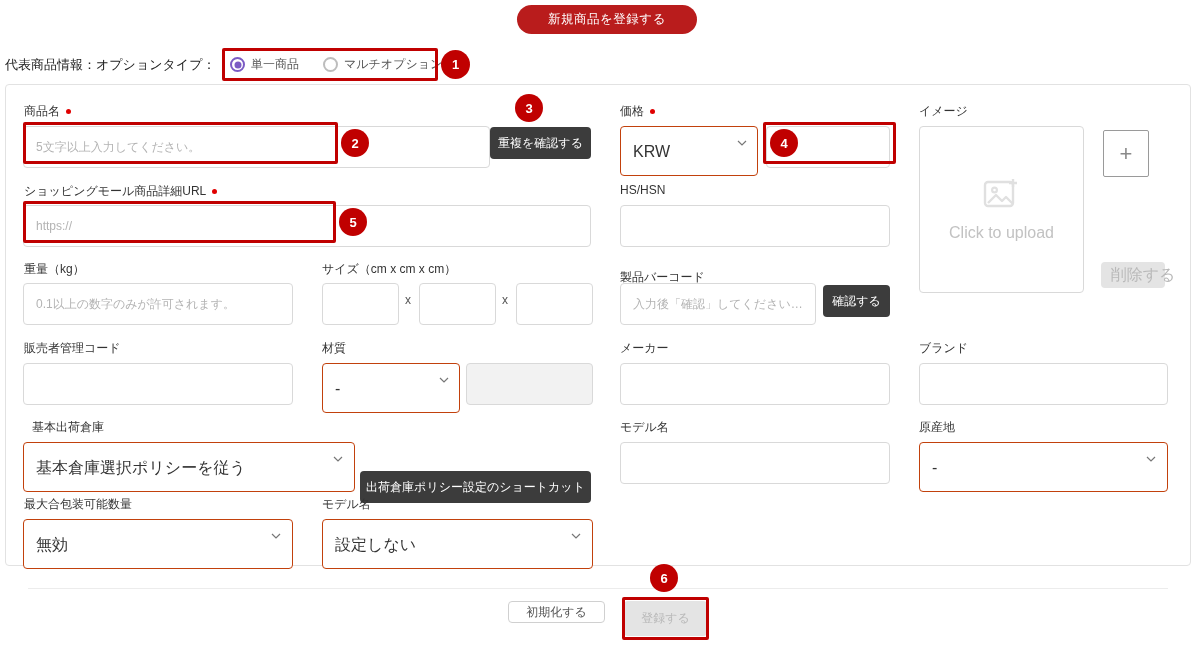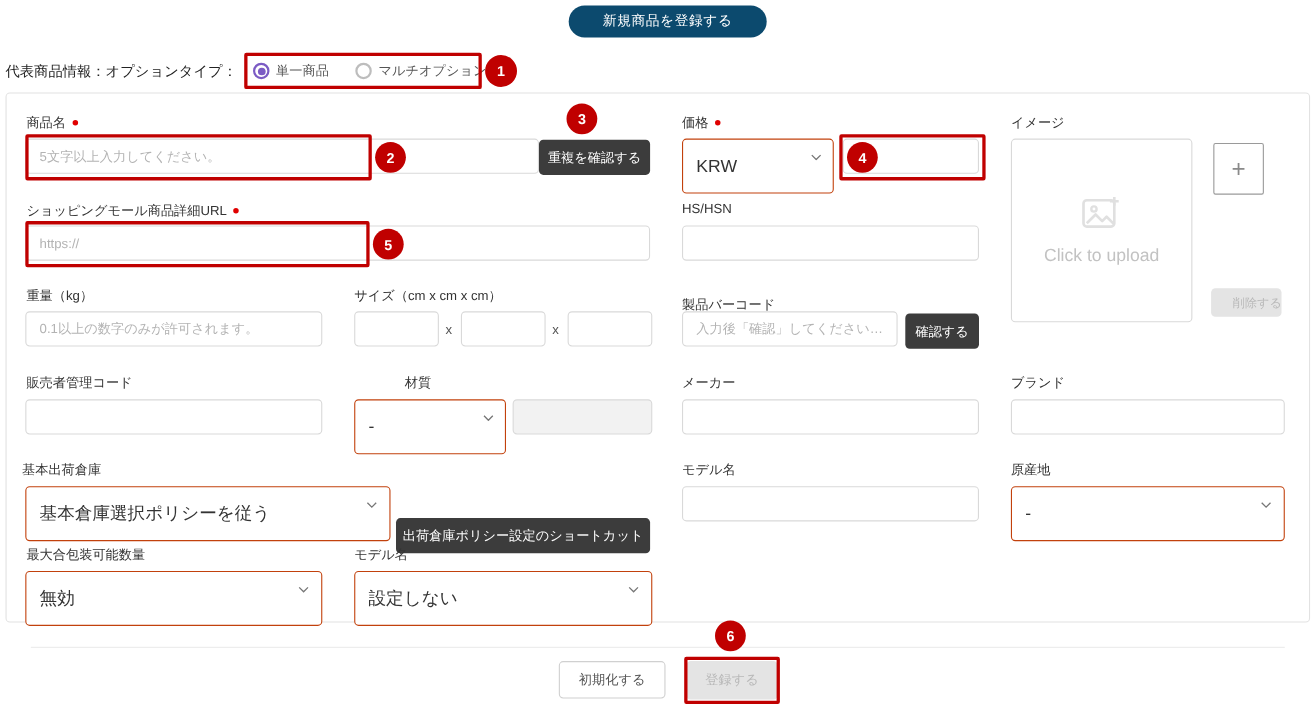--- a/index.html
+++ b/index.html
@@ -9,21 +9,21 @@
     background:#ffffff;
     font-family:"Liberation Sans","DejaVu Sans",sans-serif;
     font-size:13px; color:#222;
     overflow:hidden;
   }
   .abs { position:absolute; }
 
   
   .topbtn{
     left:517px; top:5px; width:180px; height:29px;
-    background:#0c4a6e; color:#fff; border:none; border-radius:15px;
+    background:#b91c1c; color:#fff; border:none; border-radius:15px;
     font-size:12.5px; font-family:inherit; letter-spacing:.5px;
     display:flex; align-items:center; justify-content:center;
     cursor:pointer;
   }
 
   
   .opt-label{ left:5px; top:56px; font-size:13px; color:#222; white-space:nowrap; }
   .opt-group{ left:222px; top:48px; width:216px; height:33px;
               display:flex; align-items:center; gap:24px; padding-left:8px; }
   .radio{ display:flex; align-items:center; gap:6px; cursor:pointer; }
@@ -42,41 +42,41 @@
   }
   .divider{ left:28px; top:588px; width:1140px; height:1px; background:#ececec; }
 
   
   .lbl{ font-size:12px; color:#333; white-space:nowrap; }
   .req{ display:inline-block; width:5px; height:5px; border-radius:50%;
         background:#e00000; margin-left:6px; vertical-align:middle; }
   .inp{
     border:1px solid #d9d9d9; border-radius:4px; background:#fff;
     font-family:inherit; font-size:12px; color:#b91c1c;
-    padding:0 12px; height:32px; outline:none;
+    padding:0 12px; height:42px; outline:none;
   }
   .inp::placeholder{ color:#b3b3b3; }
   .inp[disabled]{ background:#f2f2f2; }
   .sel{
     border:1px solid #c2410c; border-radius:4px; background:#fff;
     font-family:inherit; font-size:16px; color:#333;
     padding:0 28px 0 12px; height:50px; outline:none;
     -webkit-appearance:none; appearance:none; cursor:pointer;
   }
   .chev{ pointer-events:none; width:10px; height:10px; }
   .chev svg{ display:block; }
 
   .btn-dark{
     background:#3c3c3c; color:#fff; border:none; border-radius:4px;
     font-family:inherit; font-size:12px; height:32px; cursor:pointer;
     display:flex; align-items:center; justify-content:center; white-space:nowrap;
   }
   .btn-out{
     background:#fff; color:#555; border:1px solid #d0d0d0; border-radius:4px;
-    font-family:inherit; font-size:12px; height:34px; cursor:pointer;
+    font-family:inherit; font-size:12px; height:22px; cursor:pointer;
     display:flex; align-items:center; justify-content:center; white-space:nowrap;
   }
   .btn-disabled{
     background:#e4e4e4; color:#b9b9b9; border:none; border-radius:4px;
     font-family:inherit; font-size:12px; cursor:default;
     display:flex; align-items:center; justify-content:center; white-space:nowrap;
   }
   .xmark{ font-size:12px; color:#555; }
 
   
@@ -145,21 +145,21 @@
     <svg width="38" height="34" viewBox="0 0 38 34">
       <rect x="2" y="5" width="28" height="24" rx="3" stroke="#e0e0e0" stroke-width="2.4" fill="none"></rect>
       <circle cx="11.5" cy="13" r="2.4" stroke="#e0e0e0" stroke-width="2.2" fill="none"></circle>
       <path d="M5 26l8-8 6 6 4-4 7 7" stroke="#e0e0e0" stroke-width="2.4" fill="none" stroke-linejoin="round"></path>
       <path d="M30 2v8M26 6h8" stroke="#e0e0e0" stroke-width="2.4" fill="none"></path>
     </svg>
   </span>
   <span class="cap">Click to upload</span>
 </div>
 <div class="abs plusbox" style="left:1103px; top:130px; width:46px; height:47px;">+</div>
-<div class="abs btn-disabled" style="left:1101px; top:262px; width:64px; height:26px; font-size:11px;padding-left:20px;">削除する</div>
+<div class="abs btn-disabled" style="left:1101px; top:262px; width:64px; height:26px; font-size:16px;padding-left:20px;">削除する</div>
 
 <div class="abs lbl" style="left:24px; top:183px;">
   <span>ショッピングモール商品詳細URL</span><span class="req"></span>
 </div>
 <input class="abs inp" style="left: 23px; top: 205px; width: 568px;" value="" placeholder="https://">
 
 <div class="abs lbl" style="left:620px; top:183px;">HS/HSN</div>
 <input class="abs inp" style="left: 620px; top: 205px; width: 270px;" value="" placeholder="">
 
 <div class="abs lbl" style="left:24px; top:261px;">重量（kg）</div>
@@ -172,38 +172,38 @@
 <span class="abs xmark" style="left:502px; top:293px;">x</span>
 <input class="abs inp" style="left: 516px; top: 283px; width: 77px;" value="">
 
 <div class="abs lbl" style="left:620px; top:269px;">製品バーコード</div>
 <input class="abs inp" style="left: 620px; top: 283px; width: 196px;" value="" placeholder="入力後「確認」してください…">
 <button class="abs btn-dark" style="left:823px; top:285px; width:67px;">確認する</button>
 
 <div class="abs lbl" style="left:24px; top:340px;">販売者管理コード</div>
 <input class="abs inp" style="left: 23px; top: 363px; width: 270px;" value="" placeholder="">
 
-<div class="abs lbl" style="left:322px; top:340px;margin-left:46px;">材質</div>
+<div class="abs lbl" style="left:322px; top:340px;">材質</div>
 <select class="abs sel" style="left:322px; top:363px; width:138px;">
   <option>-</option>
 </select>
 <span class="abs chev" style="left:439px; top:377px;">
   <svg viewBox="0 0 10 6" width="10" height="6">
       <path d="M1 1l4 4 4-4" stroke="#777" stroke-width="1.2" fill="none"></path>
     </svg>
 </span>
 <input class="abs inp" style="left: 466px; top: 363px; width: 127px;" disabled="" value="">
 
 <div class="abs lbl" style="left:620px; top:340px;">メーカー</div>
 <input class="abs inp" style="left: 620px; top: 363px; width: 270px;" value="" placeholder="">
 
 <div class="abs lbl" style="left:919px; top:340px;">ブランド</div>
 <input class="abs inp" style="left: 919px; top: 363px; width: 249px;" value="" placeholder="">
 
-<div class="abs lbl" style="left:20px; top:419px;">基本出荷倉庫</div>
+<div class="abs lbl" style="left:32px; top:419px;">基本出荷倉庫</div>
 <select class="abs sel" style="left:23px; top:442px; width:332px;">
   <option>基本倉庫選択ポリシーを従う</option>
 </select>
 <span class="abs chev" style="left:333px; top:456px;">
   <svg viewBox="0 0 10 6" width="10" height="6">
       <path d="M1 1l4 4 4-4" stroke="#777" stroke-width="1.2" fill="none"></path>
     </svg>
 </span>
 <button class="abs btn-dark" style="left:360px; top:443px; width:231px;margin-top:28px;">出荷倉庫ポリシー設定のショートカット</button>
 

